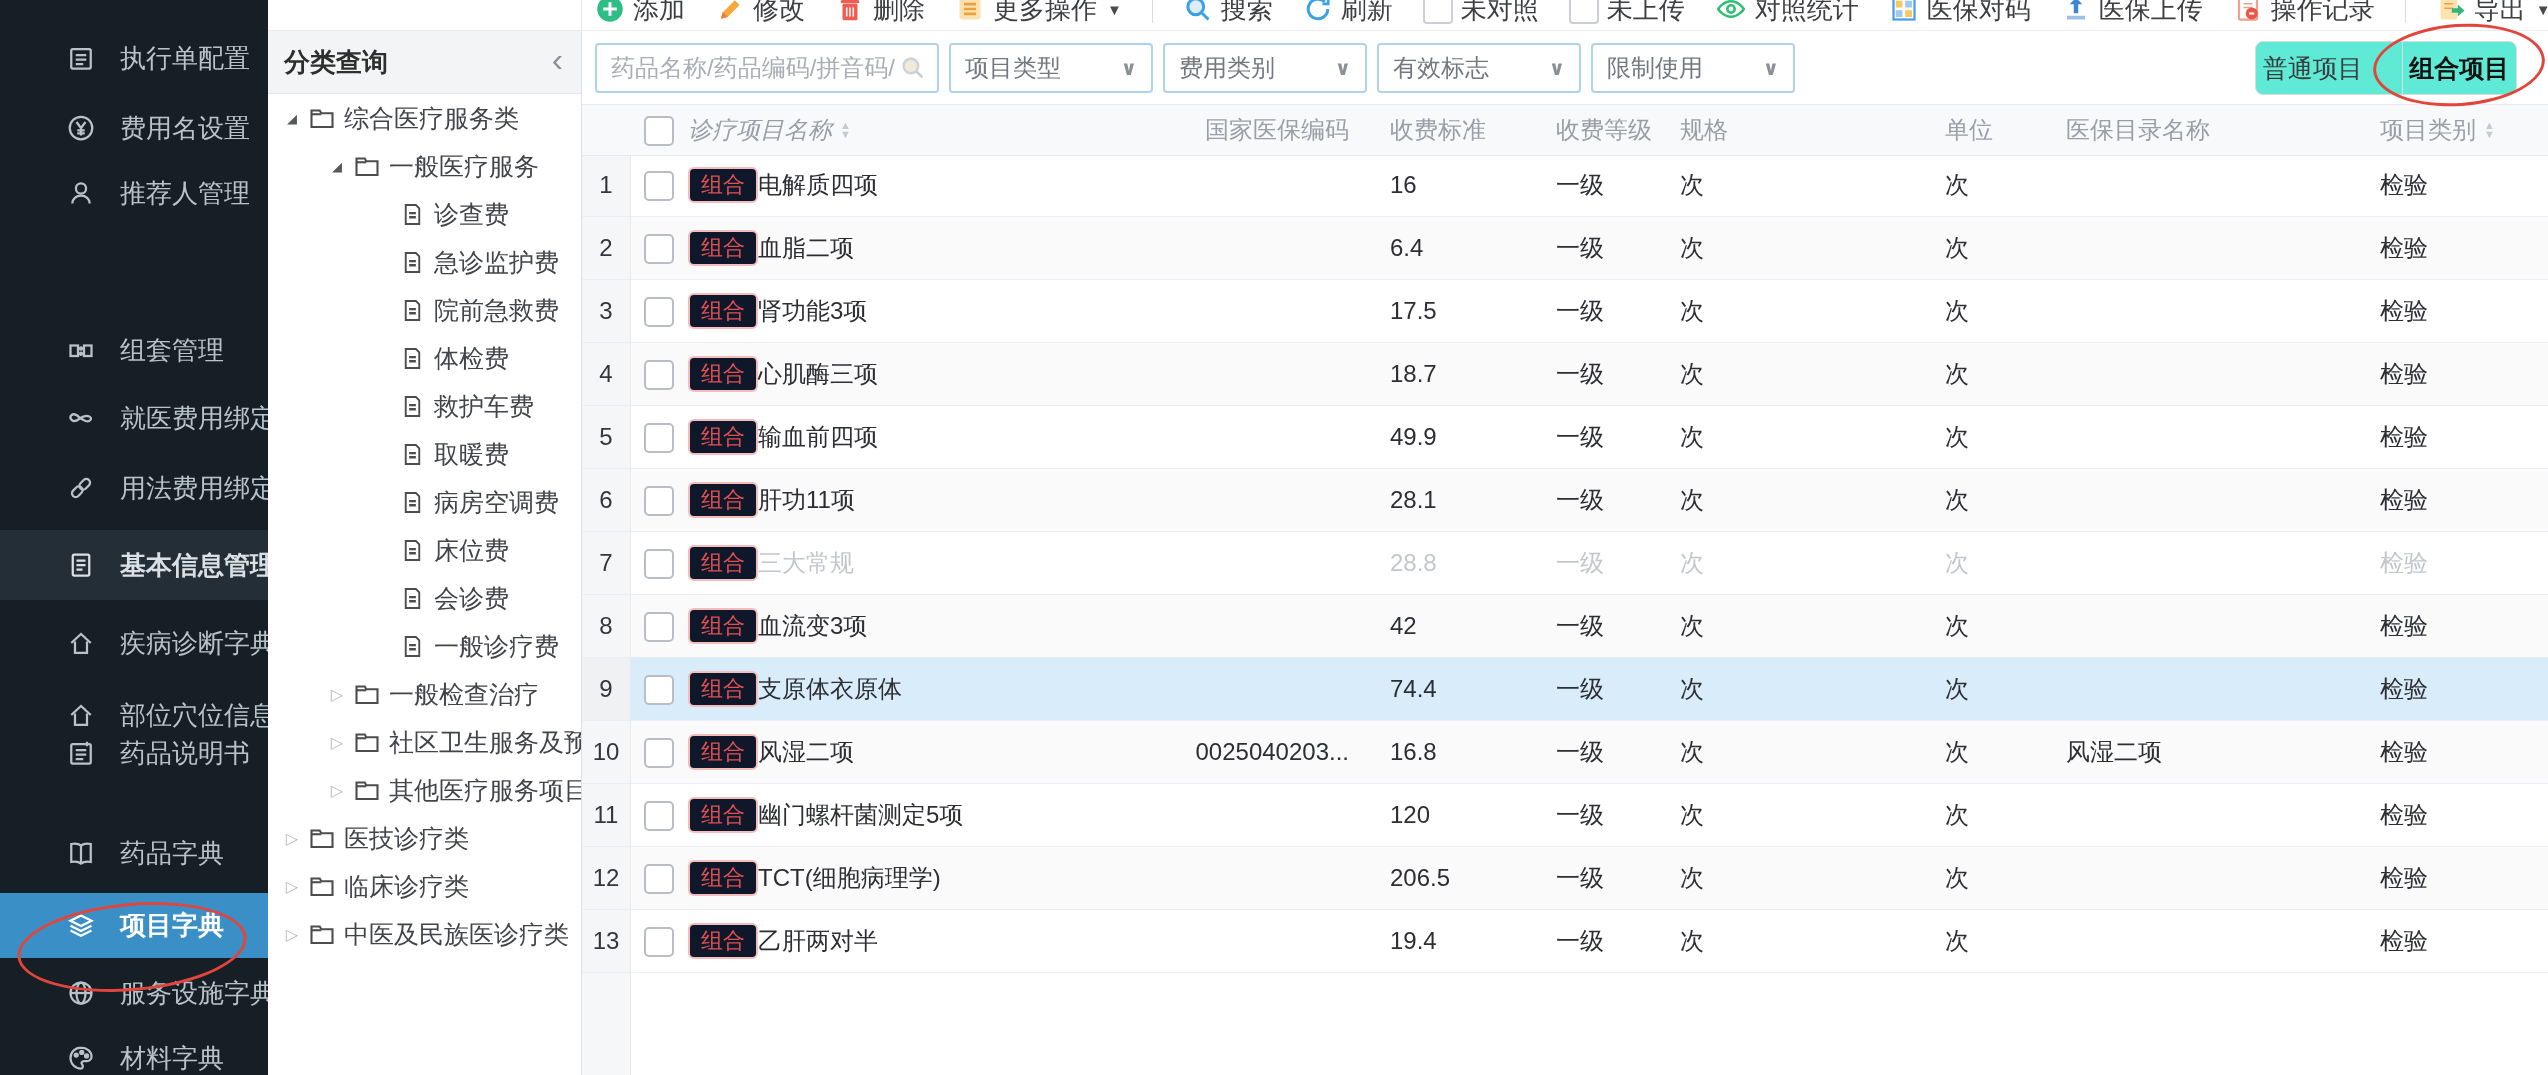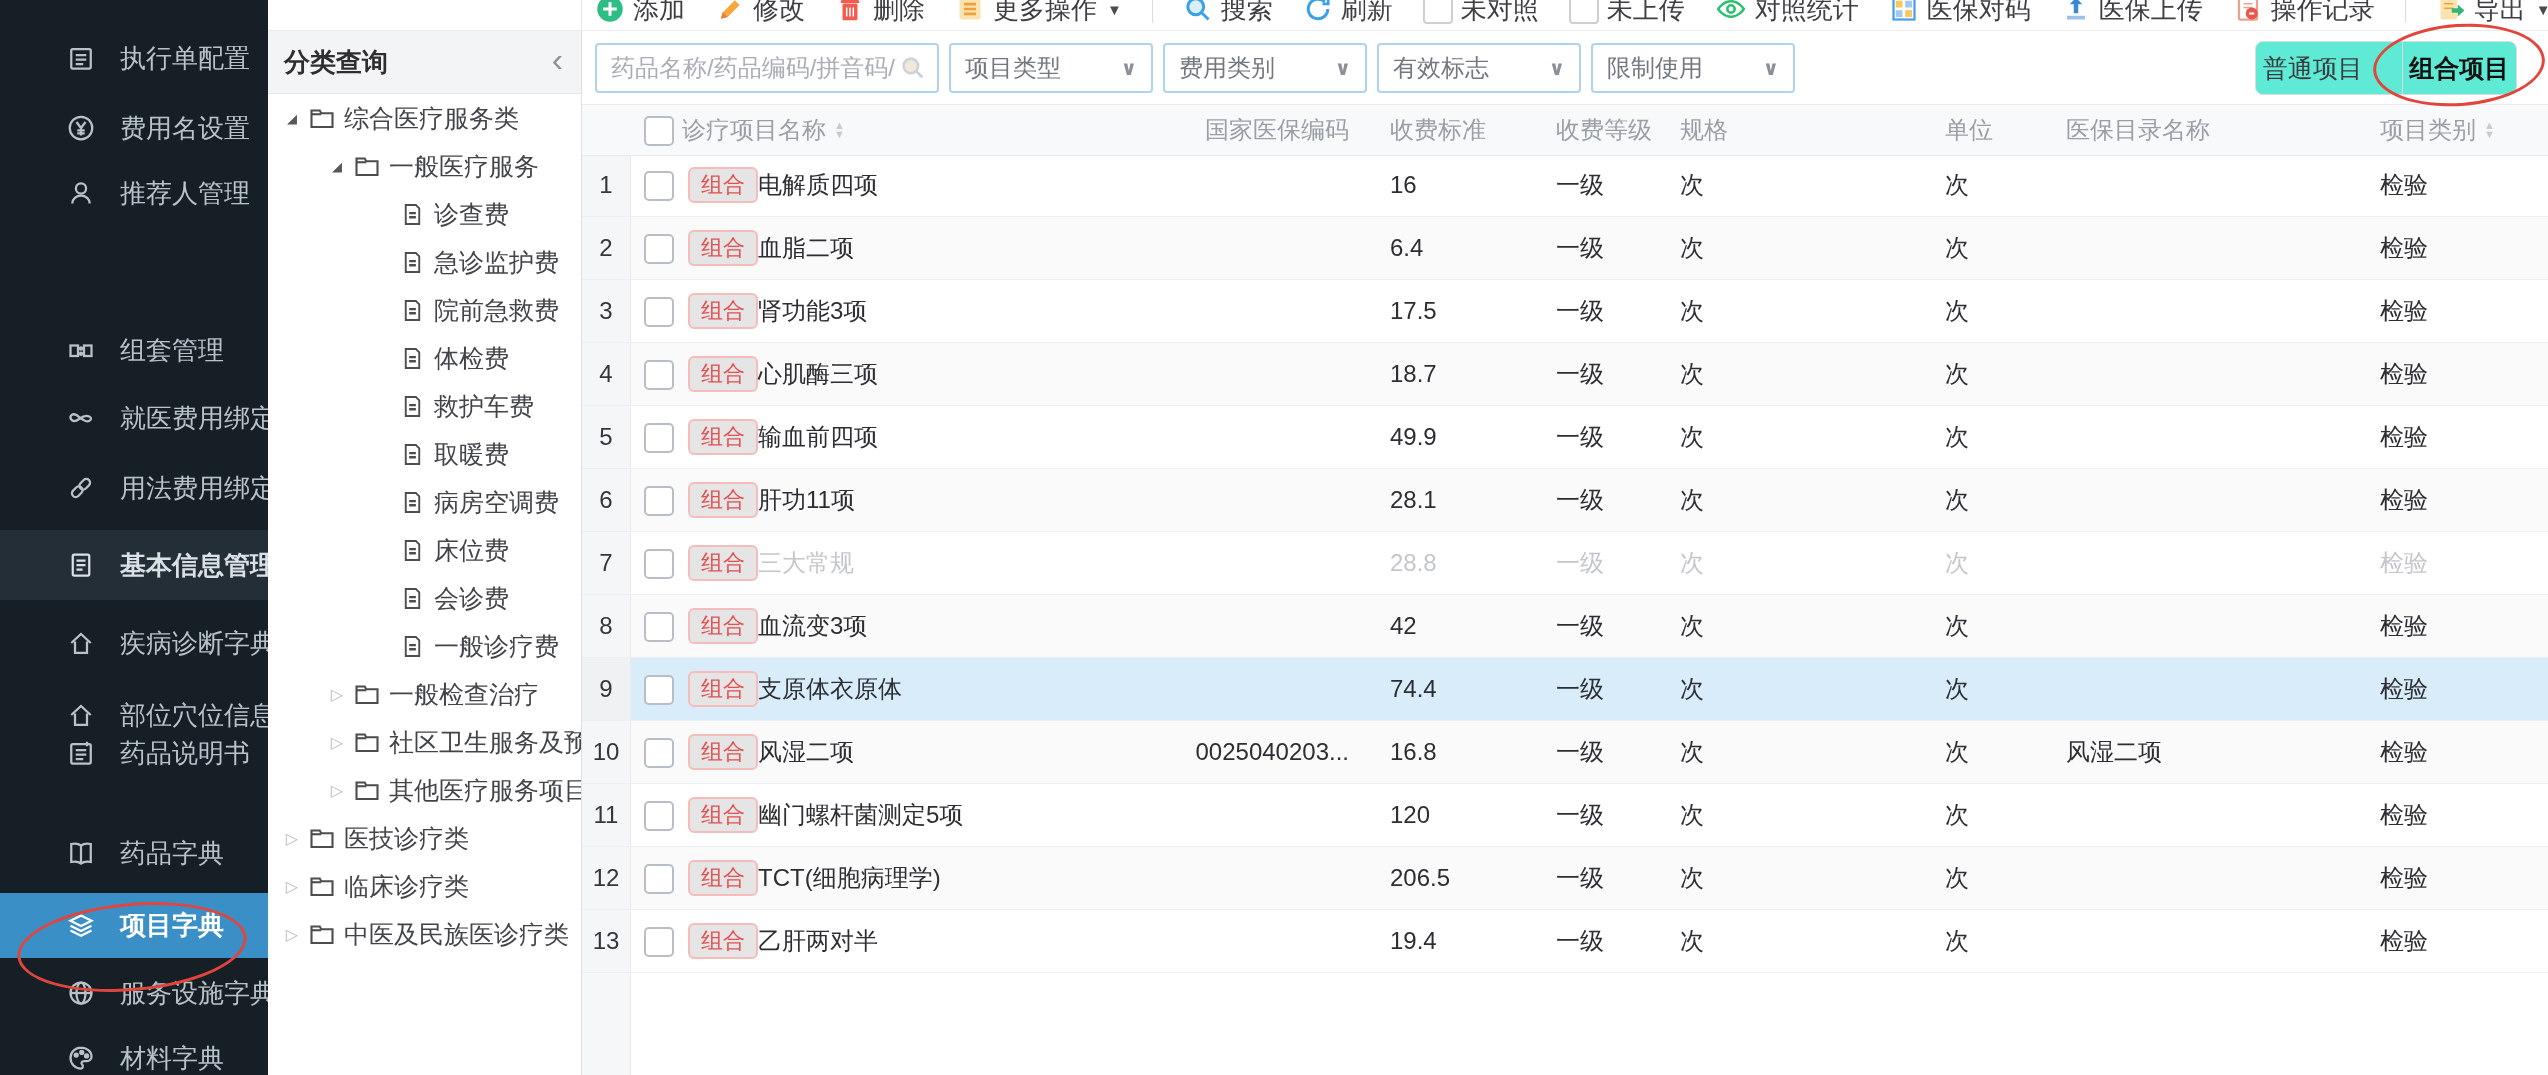--- a/index.html
+++ b/index.html
@@ -67,21 +67,21 @@
   #rows{position:absolute;left:0;right:0;top:123px;}
   .trow{position:relative;height:62px;border-bottom:1px solid #ebeef5;background:#fff;box-sizing:content-box;}
   .trow.alt{background:#fafafa;}
   .trow.hl{background:#d8ecfa;}
   .cell{position:absolute;top:0;bottom:0;display:flex;align-items:center;font-size:24px;white-space:nowrap;}
   .gut{left:0;width:48px;justify-content:center;background:#f5f6f7;border-right:1px solid #e9e9e9;color:#33373c;}
   .trow.hl .gut{background:#eff1f3;}
   .cb{position:absolute;left:62px;top:50%;margin-top:-14px;width:26px;height:26px;border:2px solid #b9bec6;
       border-radius:5px;background:#fff;cursor:pointer;}
   .tag{position:absolute;left:106px;top:50%;margin-top:-18px;height:32px;padding:0 11px;display:flex;align-items:center;
-       font-size:22px;color:#e25051;background:#e5e5e5;border:2px solid #f6bcbc;border-radius:6px;}
+       font-size:22px;color:#e25051;background:#0f172a;border:2px solid #f6bcbc;border-radius:6px;}
   .c-name{left:176px;width:390px;}
   .c-code{left:560px;width:207px;justify-content:flex-end;}
   .c-fee{left:808px;width:140px;}
   .c-level{left:974px;width:110px;}
   .c-spec{left:1098px;width:220px;}
   .c-unit{left:1363px;width:110px;}
   .c-ins{left:1484px;width:290px;}
   .c-cat{left:1798px;width:130px;}
   .trow.dis .cell:not(.gut){color:#c3c7cd;}
   .sort{display:flex;flex-direction:column;margin-left:8px;color:#c6cad2;font-size:11px;line-height:9px;}
@@ -580,21 +580,21 @@
             </div>
           </div>
         <div id="tabsgroup">
             <div class="tab">普通项目</div>
             <div class="tab active">组合项目</div>
           </div>
         <div id="tab-ellipse" class="ellipse"></div>
       </div>
       <div id="thead">
         <span class="cb" style="top:25px;"></span>
-      <div class="hc" style="left: 100px;">
+      <div class="hc" style="left: 106px; font-style: italic;">
             <span>诊疗项目名称</span>
             <span class="sort">
               <span>▲</span>
               <span>▼</span>
             </span>
           </div>
           <div class="hc" style="left: 560px; width: 207px; justify-content: flex-end;">
             <span>国家医保编码</span>
           </div>
           <div class="hc" style="left: 808px;">

